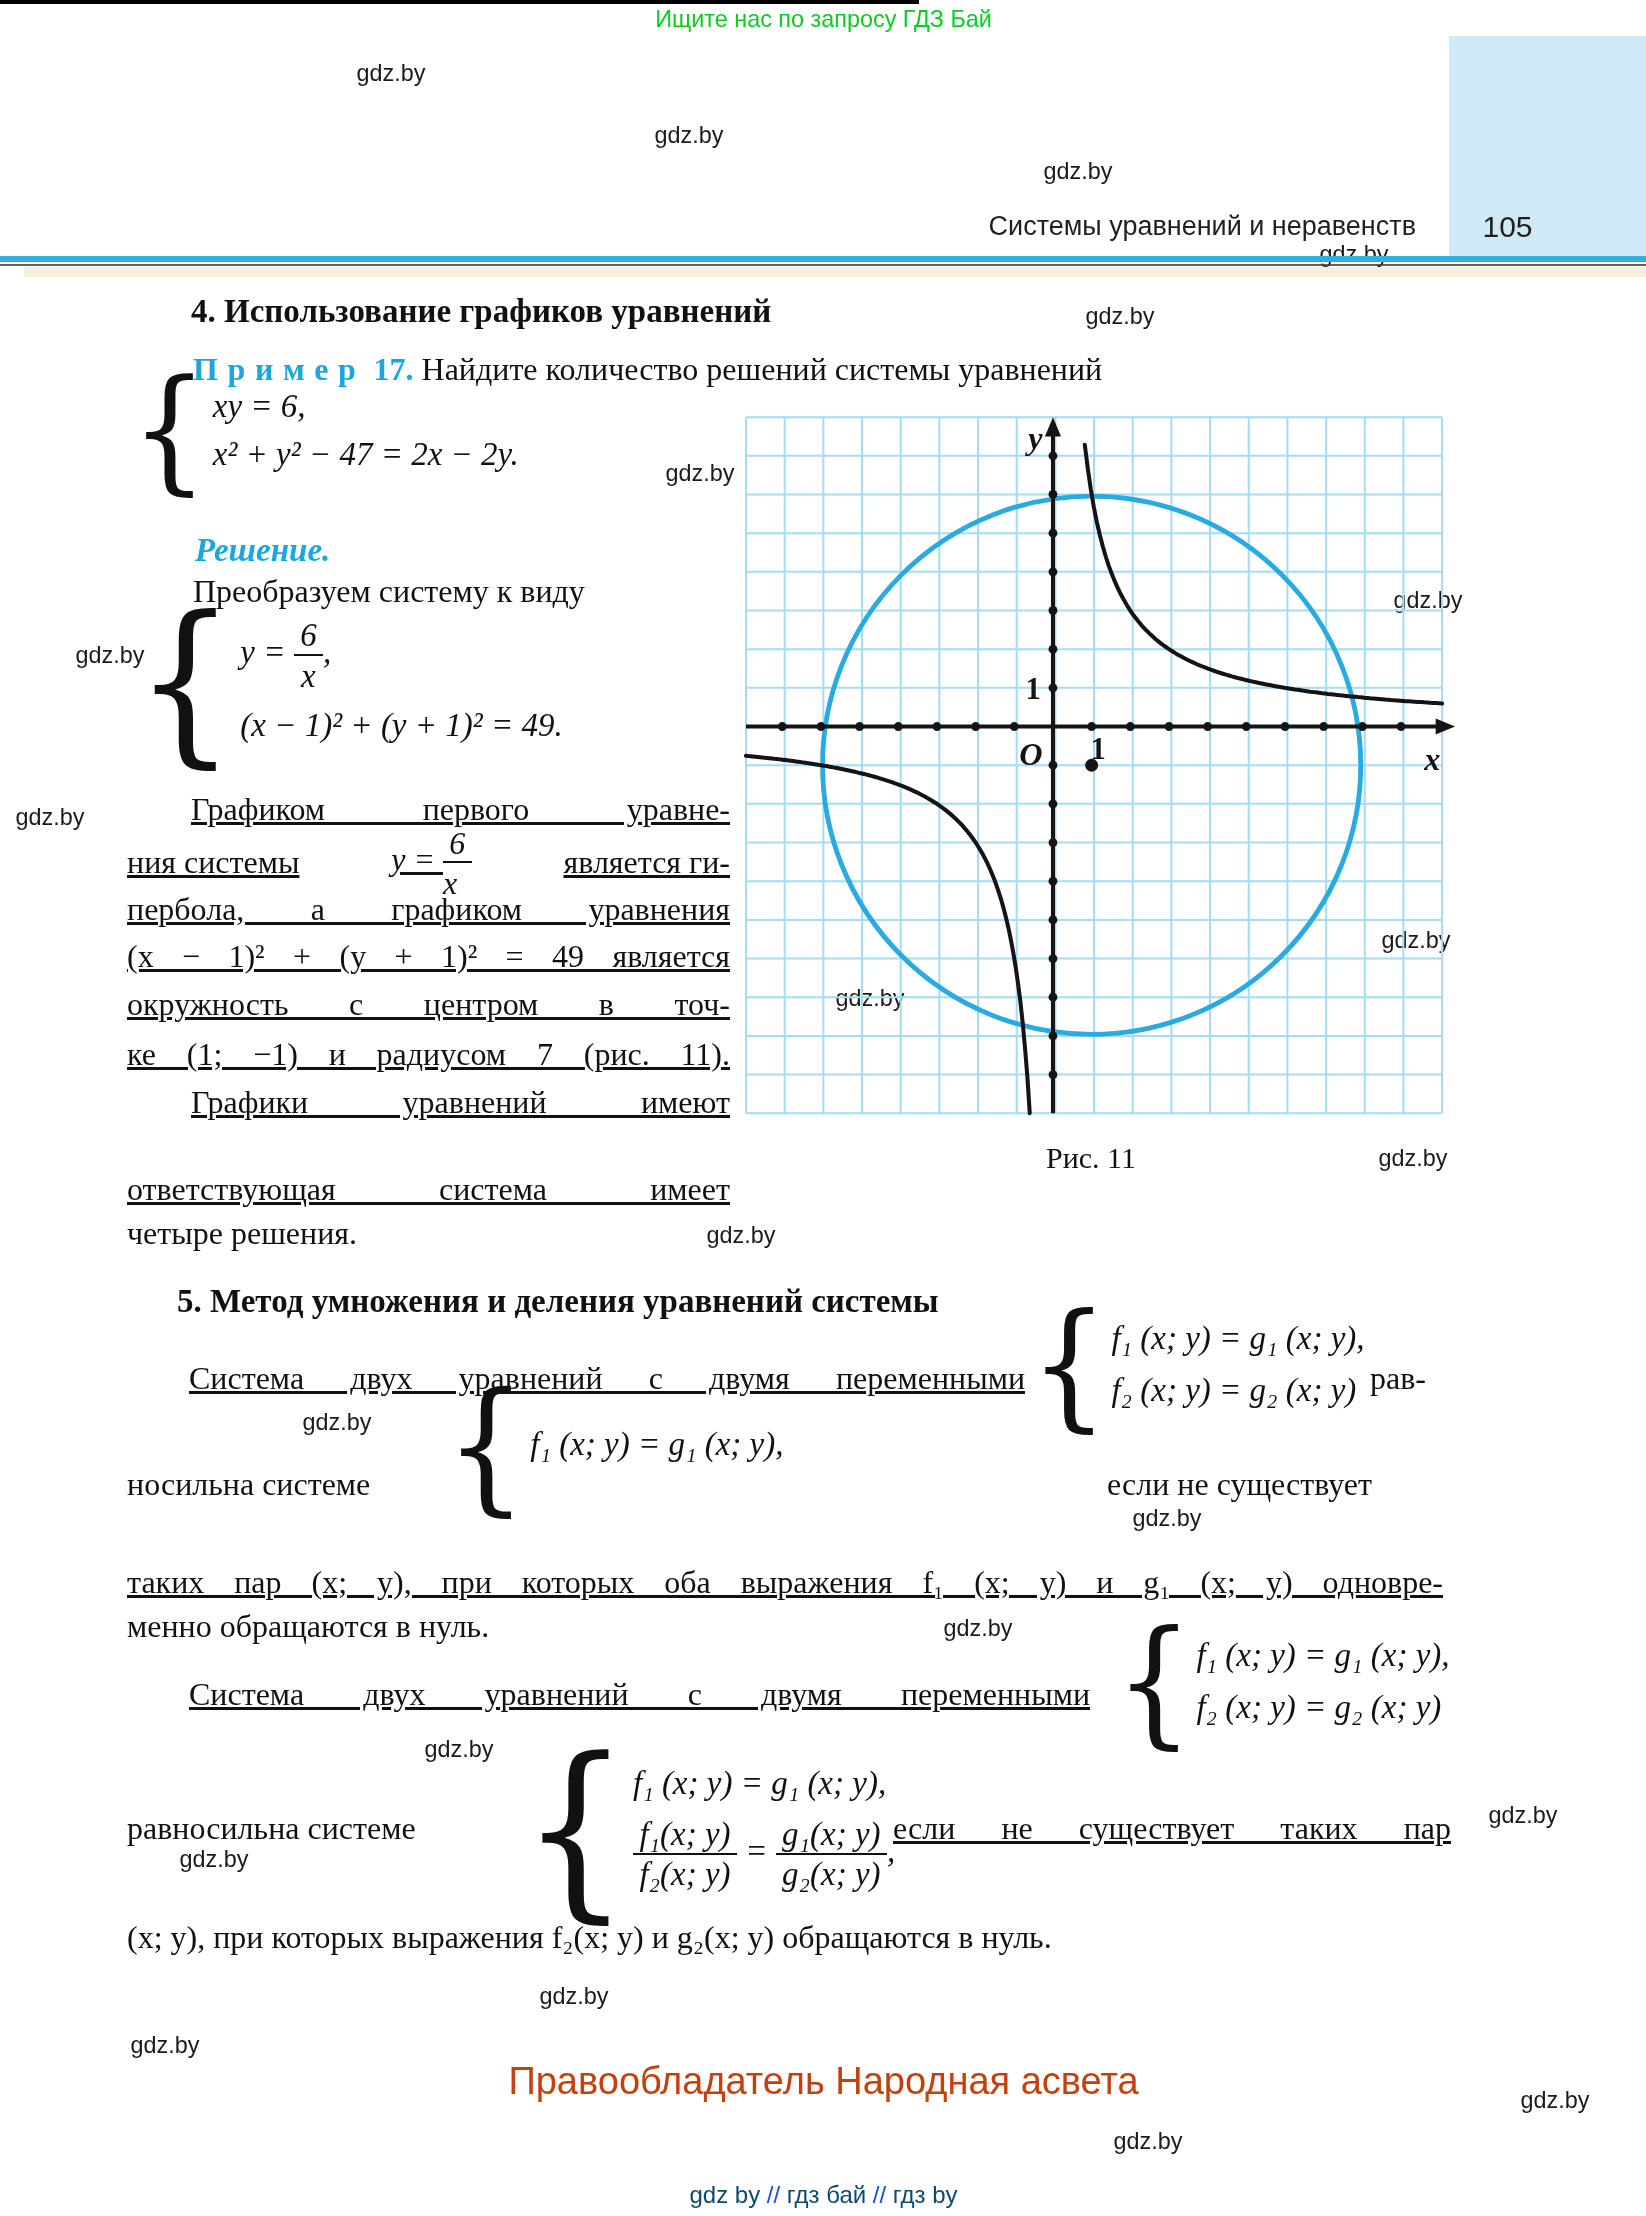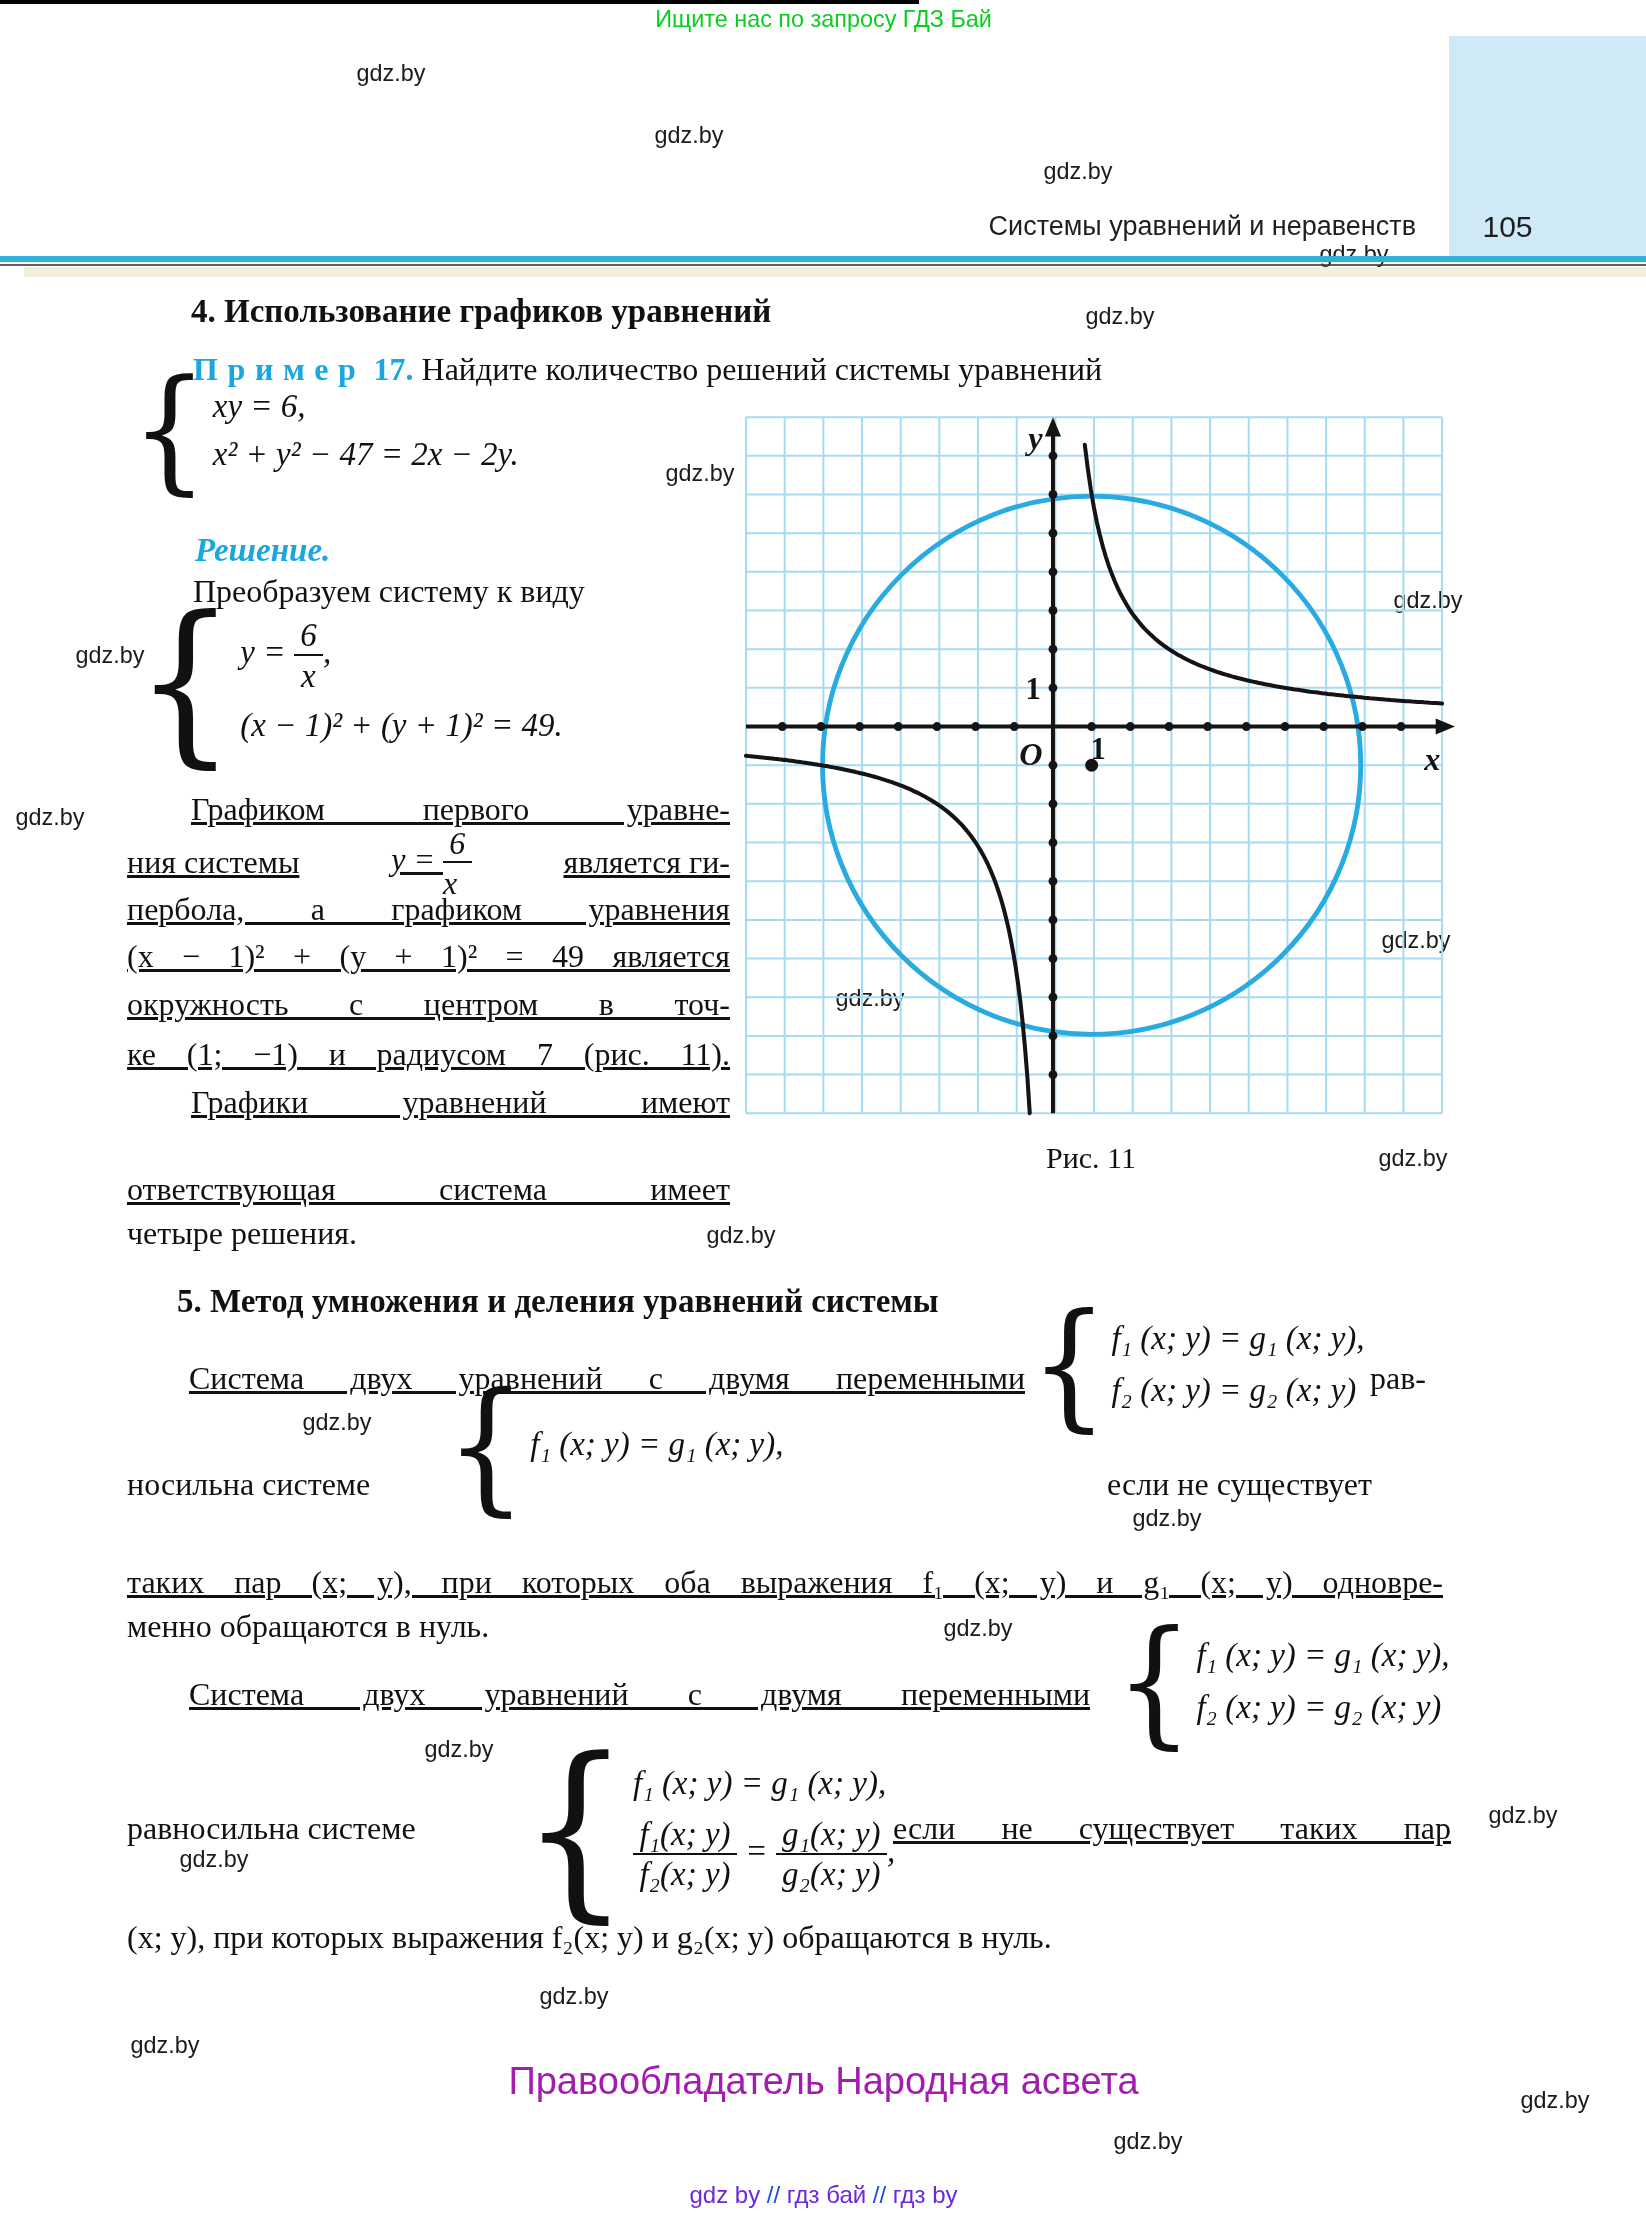--- a/index.html
+++ b/index.html
@@ -18,21 +18,21 @@
   .system{display:flex;align-items:center;}
   .brace{font-family:"DejaVu Serif",serif;font-weight:400;color:#111;line-height:0;
          transform:scaleY(1.12);transform-origin:center;}
   .rows{display:flex;flex-direction:column;justify-content:center;}
   .mrow{font-style:italic;font-size:33px;line-height:1.0;white-space:nowrap;}
   .vfrac{display:inline-block;text-align:center;vertical-align:middle;line-height:1.0;}
   .vfrac .n{display:block;padding:0 6.4px 2.4px 6.4px;border-bottom:2.4px solid #111;}
   .vfrac .d{display:block;padding-top:3.2px;}
   #graph-svg{overflow:visible;}
   .cap{font-size:30px;}
-  a.link{color:#6d28d9;text-decoration:none;cursor:pointer;}
+  a.link{color:#0c4a6e;text-decoration:none;cursor:pointer;}
 </style>
 </head>
 <body>
 
 <div id="page">
 
   <div class="abs" style="left:0;top:0;width:919px;height:4px;background:#000;"></div>
 
   <div class="abs sans" style="left:0;top:6.4px;width:100%;text-align:center;font-size:23.4px;color:#0ccc22;">Ищите нас по запросу ГДЗ Бай</div>
 
@@ -249,21 +249,21 @@
         <span class="vfrac"><span class="n">f₁(x; y)</span><span class="d">f₂(x; y)</span></span>
         <span> = </span>
         <span class="vfrac"><span class="n">g₁(x; y)</span><span class="d">g₂(x; y)</span></span><span>,</span>
       </div>
     </div>
   </div>
   <div class="abs body-text wrapline just" style="left:893px;top:1812px;width:558px;">если не существует таких пар</div>
 
   <div class="abs body-text" style="left:127px;top:1921px;">(x; y), при которых выражения f₂(x; y) и g₂(x; y) обращаются в нуль.</div>
 
-  <div class="abs sans" style="left:0;top:2060px;width:100%;text-align:center;font-size:38px;color:#a21caf;">Правообладатель Народная асвета</div>
+  <div class="abs sans" style="left:0;top:2060px;width:100%;text-align:center;font-size:38px;color:#c2410c;">Правообладатель Народная асвета</div>
   <div class="abs sans" style="left:0;top:2181px;width:100%;text-align:center;font-size:24px;color:#1b4ed9;">
     <a class="link">gdz by</a>
     <span>//</span>
     <a class="link">гдз бай</a>
     <span>//</span>
     <a class="link">гдз by</a>
   </div>
 
 </div>
 

